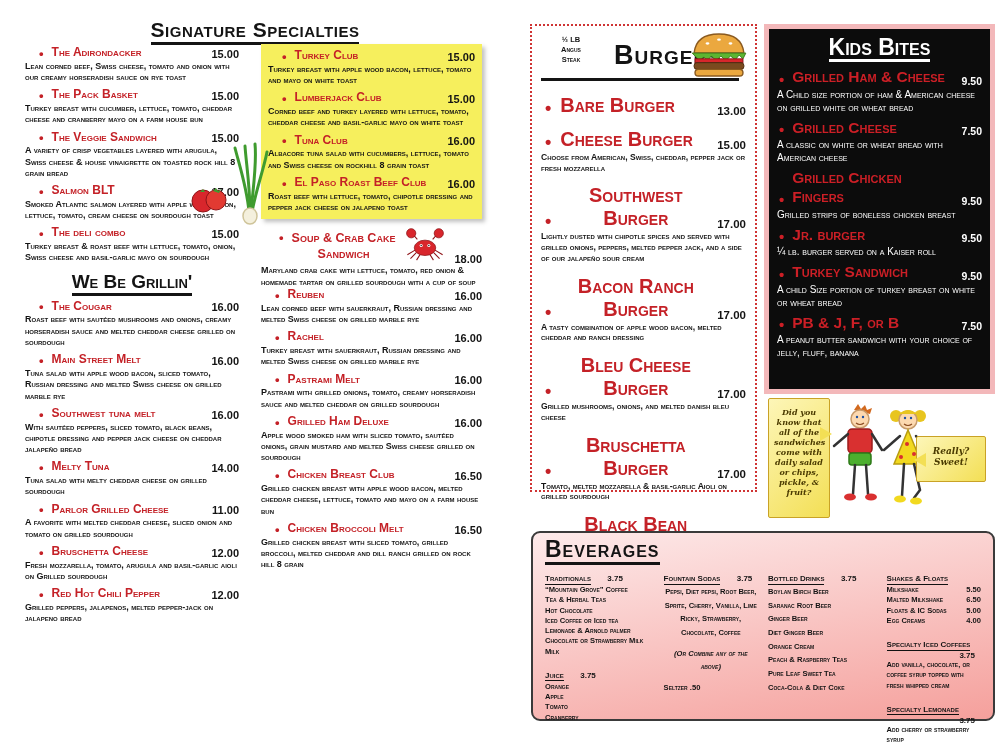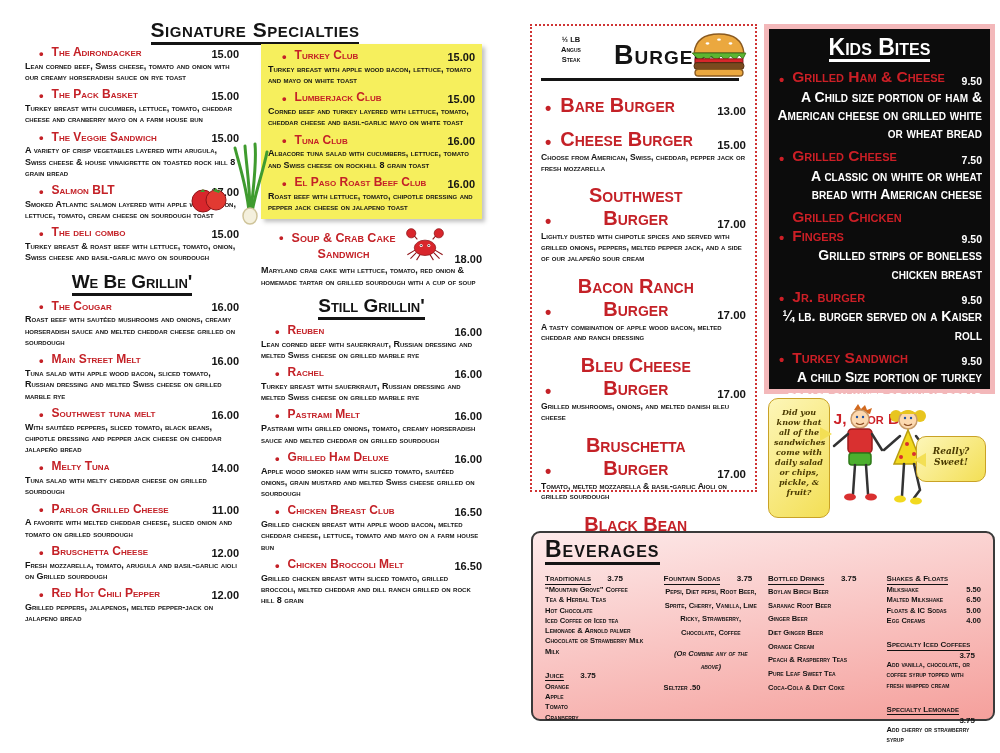--- a/index.html
+++ b/index.html
@@ -49,25 +49,25 @@
   
   .kids{position:absolute;left:764px;top:24px;width:231px;height:370px;background:var(--kids_bg,#0c0c0c);
         border:5px solid var(--kids_border,#f3b8ba);box-sizing:border-box;padding:4px 8px;color:#fff;}
   .k-title-wrap{text-align:center;margin:2px 0 6px 0;}
   .k-title{font-size:23px;color:#fff;border-bottom:3px solid #fff;display:inline-block;line-height:1.05;}
   .kids .mi{margin-bottom:5px;}
   .kids .mi-head{padding-left:2px;}
   .kids .mi-bullet{font-size:15px;margin-right:8px;color:var(--red_on_black,#cc1f26);}
   .kids .mi-name{font-size:15.5px;color:var(--red_on_black,#cc1f26);line-height:1.2;}
   .kids .mi-price{color:#fff;font-size:10.5px;}
-  .kids .mi-desc{color:#fff;font-size:14px;line-height:1.3;font-weight:700;text-align:right;}
+  .kids .mi-desc{color:#fff;font-size:10px;line-height:1.3;font-weight:400;}
   
   .note{position:absolute;left:768px;top:396px;width:230px;height:130px;}
   .bubble{position:absolute;background:linear-gradient(135deg,#fdf6b8,var(--bubble_fill,#f3df55));
-          border:1.5px solid var(--bubble_border,#c9a226);border-radius:10px;
+          border:1.5px solid var(--bubble_border,#c9a226);border-radius:2px;
           font-family:"DejaVu Serif",serif;font-style:italic;font-variant:normal;
           font-size:8px;line-height:1.25;color:#4a3a00;text-align:center;box-sizing:border-box;}
   .bubble-left{left:0;top:2px;width:62px;height:120px;padding:8px 5px;}
   .bubble-left:after{content:"";position:absolute;right:-10px;top:28px;border:7px solid transparent;
           border-left:12px solid var(--bubble_fill,#f3df55);}
   .bubble-right{left:148px;top:40px;width:70px;height:46px;padding:9px 4px;font-size:9px;}
   .bubble-right:after{content:"";position:absolute;left:-10px;top:16px;border:7px solid transparent;
           border-right:12px solid var(--bubble_fill,#f3df55);}
   .kids-clipart{position:absolute;left:56px;top:6px;}
   
@@ -268,23 +268,20 @@
           <circle cx="25" cy="24" r="2" fill="#fff"></circle>
             <circle cx="35" cy="24" r="2" fill="#fff"></circle>
           <circle cx="25" cy="24" r=".9" fill="#111"></circle>
             <circle cx="35" cy="24" r=".9" fill="#111"></circle>
         </svg>
       </span>
       <span class="soup-price">18.00</span>
       <div class="mi-desc">Maryland crab cake with lettuce, tomato, red onion &amp; homemade tartar on grilled sourdough with a cup of soup</div>
     </div>
 
-    <div class="mid-title-wrap">
-      <span class="mid-title u">Still Grillin'</span>
-    </div>
     <div>
 
     <div class="mi">
           <div class="mi-head">
             <span class="mi-bullet">•</span>
             <span class="mi-name">Reuben</span>
             <span class="mi-price">16.00</span>
           </div>
           <div class="mi-desc">Lean corned beef with sauerkraut, Russian dressing and melted Swiss cheese on grilled marble rye</div>
         </div>

